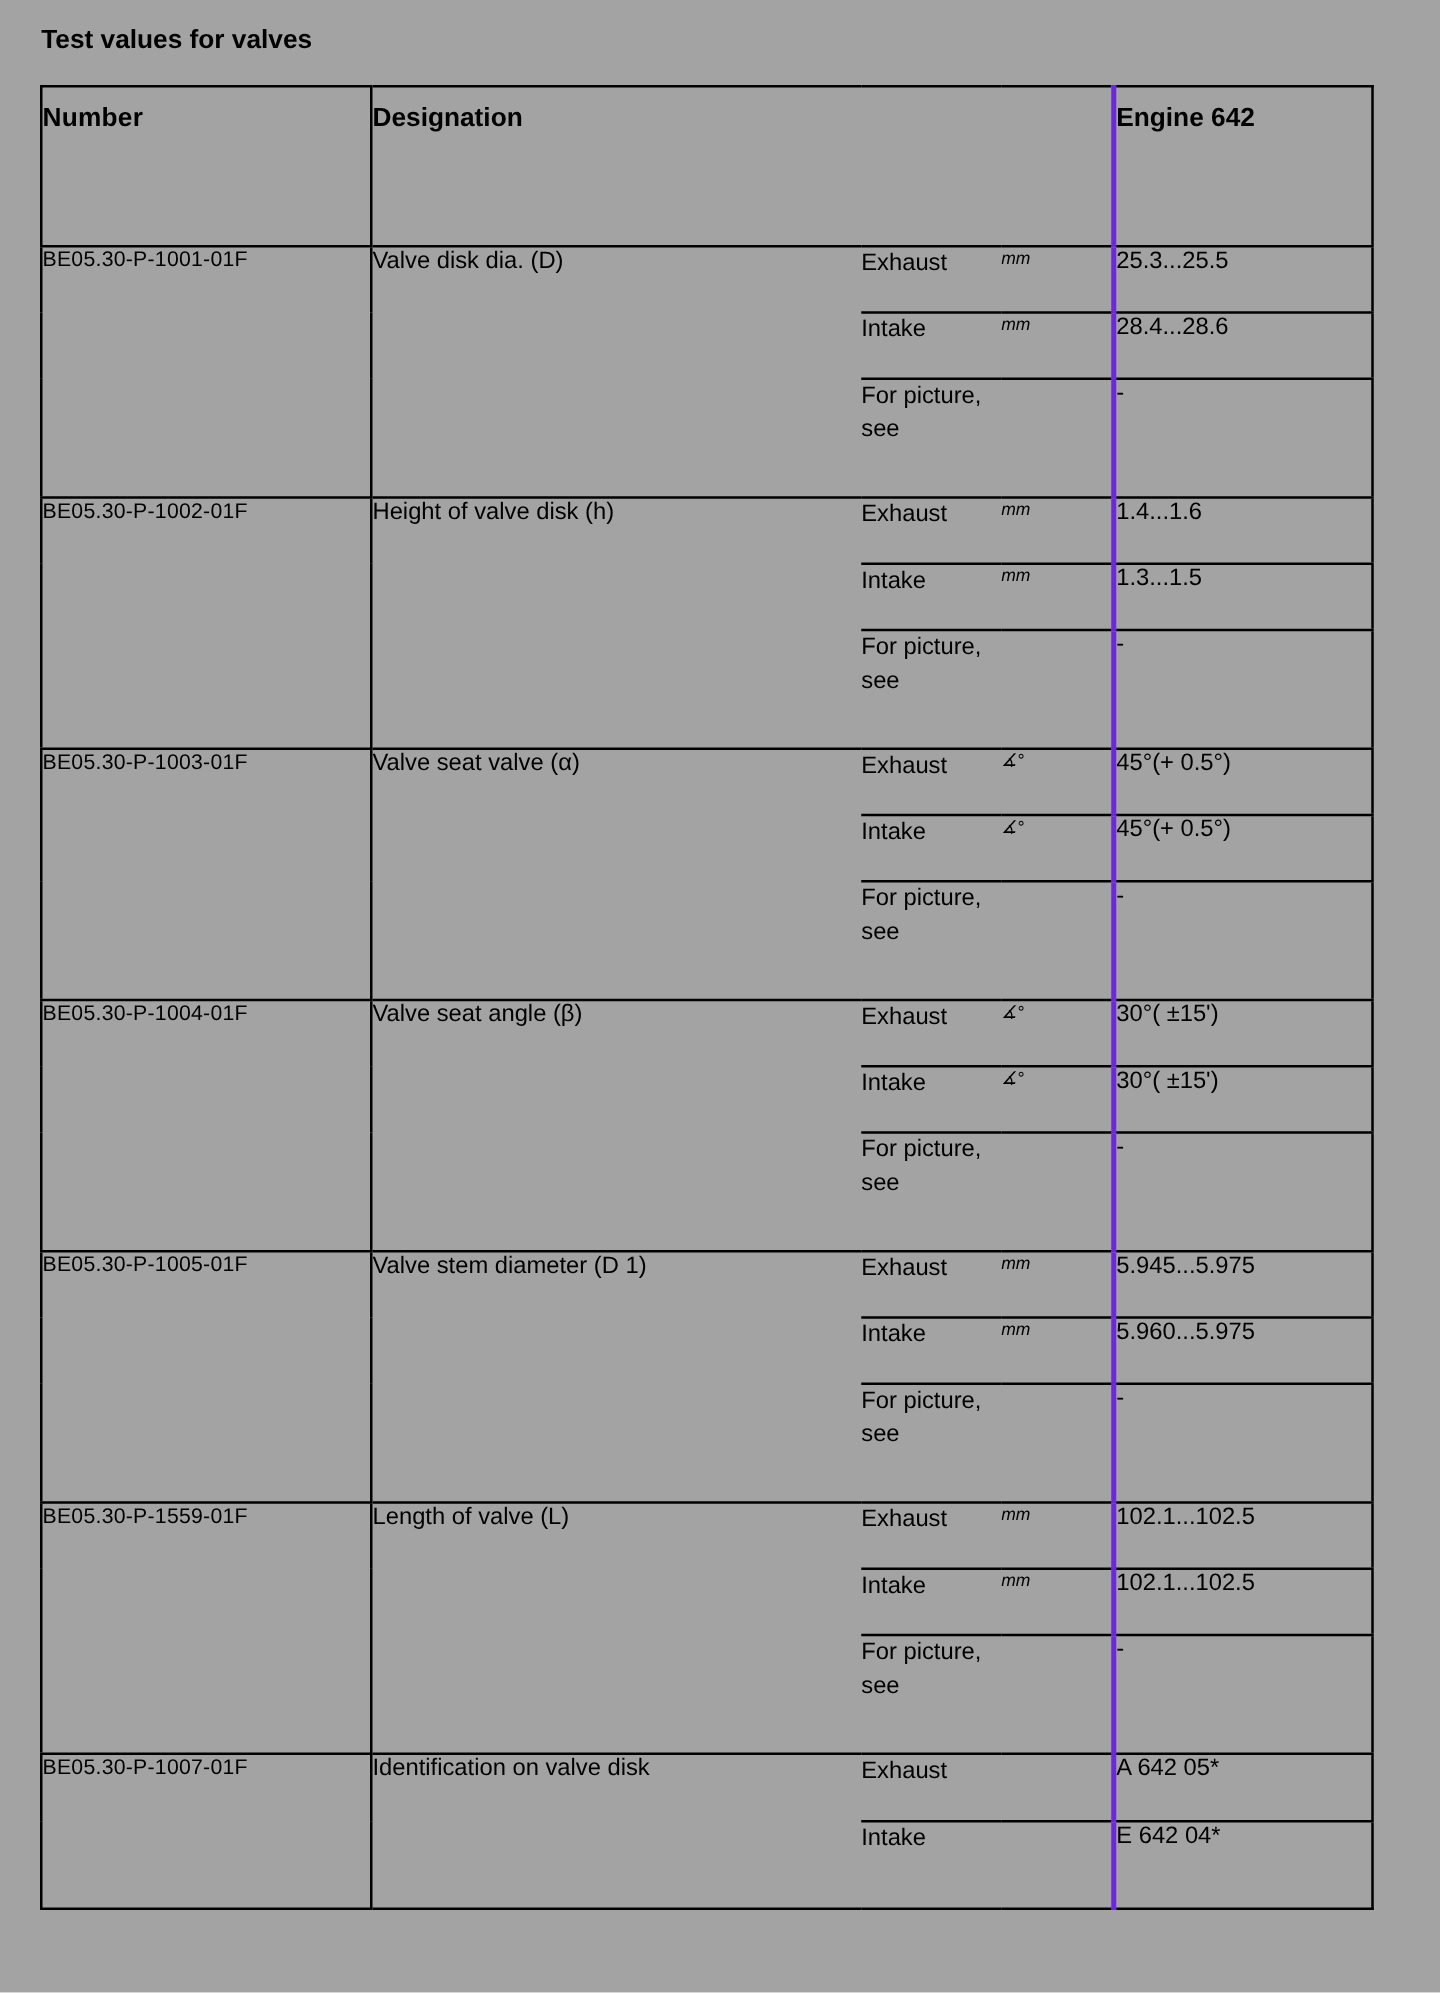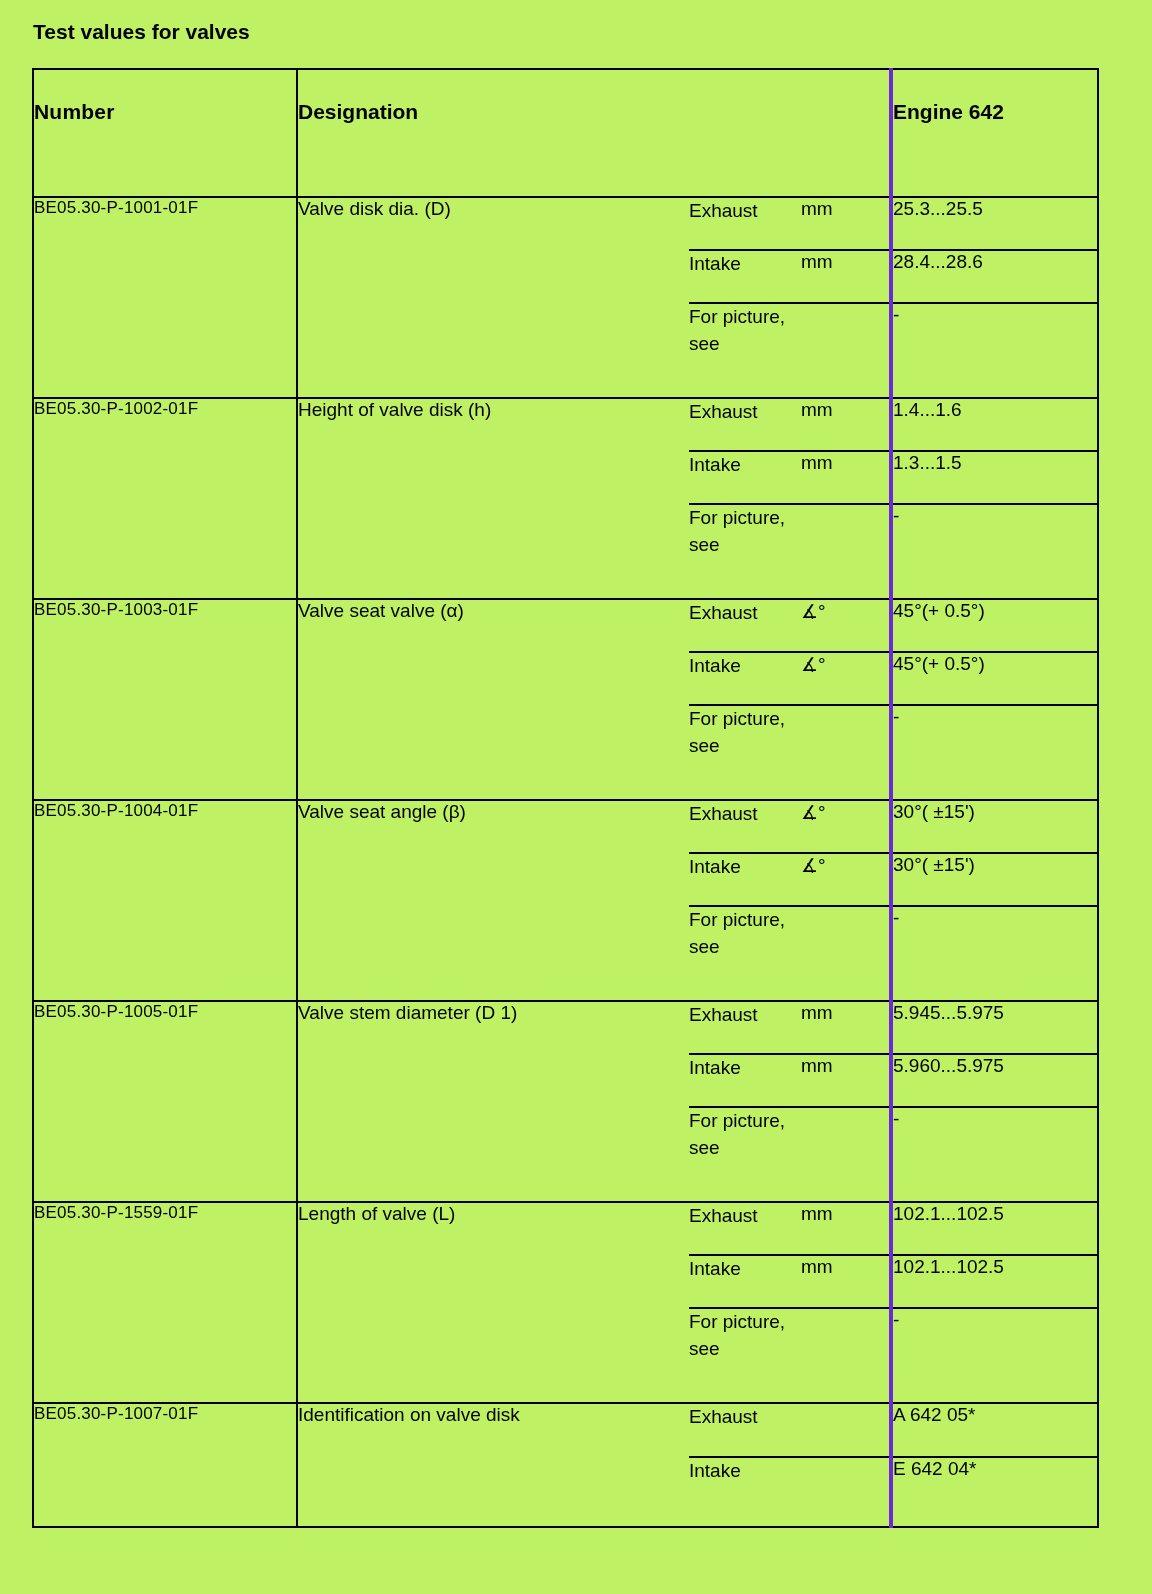--- a/index.html
+++ b/index.html
@@ -4,21 +4,21 @@
 <style>
   html, body {
     margin: 0;
     padding: 0;
     background: #ffffff;
   }
   .page {
     position: relative;
     width: 1152px;
     height: 1594px;
-    background: #bef264;
+    background: #a3a3a3;
     font-family: "Liberation Sans", sans-serif;
     color: #000000;
   }
   .doc-title {
     position: absolute;
     left: 33px;
     top: 20px;
     margin: 0;
     font-size: 21px;
     font-weight: bold;
@@ -66,32 +66,33 @@
     font-size: 19px;
     padding: 12px 6px 0 15px;
   }
   .lab {
     font-size: 19px;
     padding: 11px 0 0 3px;
     white-space: pre-line;
     line-height: 1.42;
   }
   .unit {
-    font-size: 19px;
+    font-size: 14px;
     text-align: right;
     padding: 11px 15px 0 0;
+    font-style: italic;
   }
   .val {
     font-size: 19px;
     padding: 11px 6px 0 14px;
   }
   th.num, th.des, th.val {
     font-size: 21px;
     font-weight: bold;
-    padding-top: 30px;
+    padding-top: 13px;
   }
 </style>
 </head>
 <body>
 
 <div class="page">
   <h1 class="doc-title">Test values for valves</h1>
 
   <table class="spec-table">
     <colgroup>

